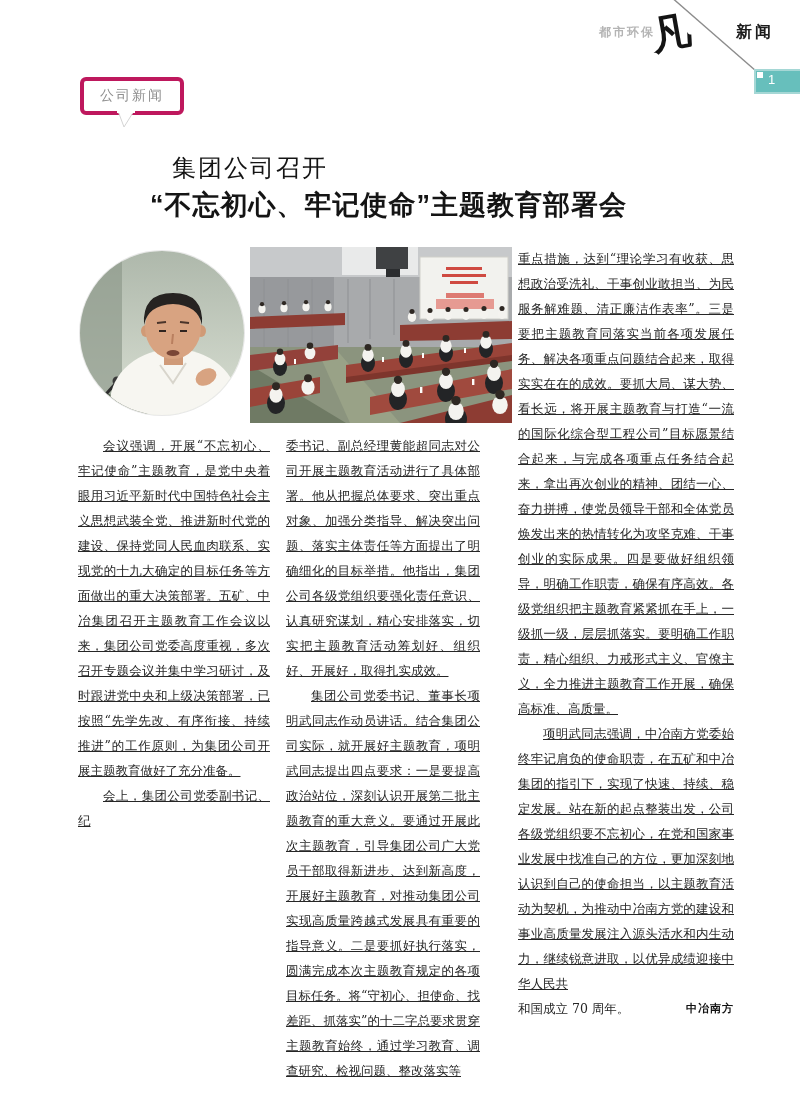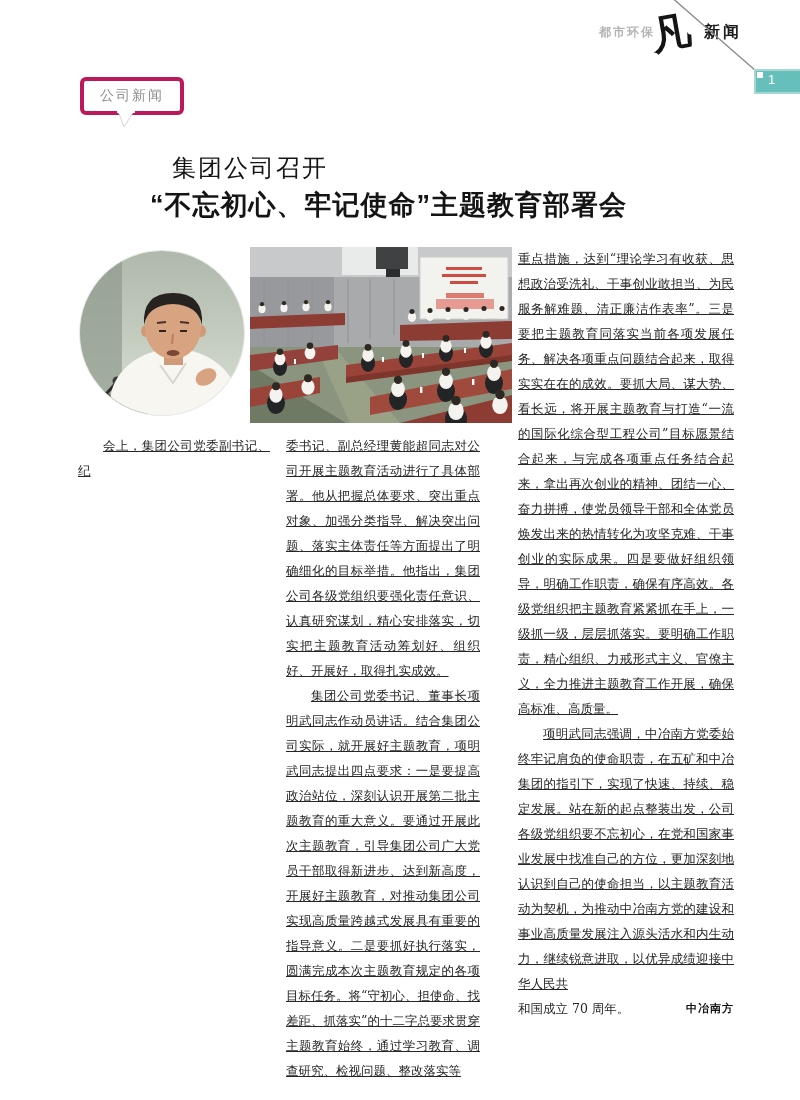--- a/index.html
+++ b/index.html
@@ -15,21 +15,21 @@
     font-family:"Liberation Sans","DejaVu Sans",sans-serif;
     font-size:12px;letter-spacing:2px;color:#b4b4b4;font-weight:bold;
   }
   .fan-logo{
     position:absolute;left:651px;top:6px;
     font-size:40px;font-weight:bold;color:#141414;
     transform:rotate(-10deg);
     font-family:"DejaVu Serif","Liberation Serif",serif;
   }
   .section-label{
-    position:absolute;left:704px;top:22px;
+    position:absolute;left:736px;top:22px;
     font-family:"Liberation Sans","DejaVu Sans",sans-serif;
     font-size:16px;font-weight:bold;letter-spacing:3px;color:#1c1c1c;
   }
   .diag-svg{position:absolute;left:600px;top:0;pointer-events:none;}
   .page-tab{
     position:absolute;left:754px;top:69px;width:46px;height:21px;
     background:#67bfbc;border:2px solid #a5d7d5;border-right:none;
   }
   .page-tab .corner{
     position:absolute;left:1px;top:1px;width:6px;height:6px;background:#ffffff;
@@ -230,20 +230,21 @@
         <rect x="172" y="106" width="2" height="5"></rect>
         <rect x="214" y="101" width="2" height="5"></rect>
         <rect x="170" y="140" width="2.4" height="6"></rect>
         <rect x="222" y="132" width="2.4" height="6"></rect>
         <rect x="44" y="112" width="2" height="5"></rect>
       </g>
     </svg>
   </div>
 
   <div class="col" id="col1">
+    <p class="indent">会议强调，开展“不忘初心、牢记使命”主题教育，是党中央着眼用习近平新时代中国特色社会主义思想武装全党、推进新时代党的建设、保持党同人民血肉联系、实现党的十九大确定的目标任务等方面做出的重大决策部署。五矿、中冶集团召开主题教育工作会议以来，集团公司党委高度重视，多次召开专题会议并集中学习研讨，及时跟进党中央和上级决策部署，已按照“先学先改、有序衔接、持续推进”的工作原则，为集团公司开展主题教育做好了充分准备。</p>
     <p class="indent">会上，集团公司党委副书记、纪</p>
   </div>
 
   <div class="col" id="col2">
     <p>委书记、副总经理黄能超同志对公司开展主题教育活动进行了具体部署。他从把握总体要求、突出重点对象、加强分类指导、解决突出问题、落实主体责任等方面提出了明确细化的目标举措。他指出，集团公司各级党组织要强化责任意识、认真研究谋划，精心安排落实，切实把主题教育活动筹划好、组织好、开展好，取得扎实成效。</p>
     <p class="indent">集团公司党委书记、董事长项明武同志作动员讲话。结合集团公司实际，就开展好主题教育，项明武同志提出四点要求：一是要提高政治站位，深刻认识开展第二批主题教育的重大意义。要通过开展此次主题教育，引导集团公司广大党员干部取得新进步、达到新高度，开展好主题教育，对推动集团公司实现高质量跨越式发展具有重要的指导意义。二是要抓好执行落实，圆满完成本次主题教育规定的各项目标任务。将“守初心、担使命、找差距、抓落实”的十二字总要求贯穿主题教育始终，通过学习教育、调查研究、检视问题、整改落实等</p>
   </div>
 
   <div class="col" id="col3">
     <p>重点措施，达到“理论学习有收获、思想政治受洗礼、干事创业敢担当、为民服务解难题、清正廉洁作表率”。三是要把主题教育同落实当前各项发展任务、解决各项重点问题结合起来，取得实实在在的成效。要抓大局、谋大势、看长远，将开展主题教育与打造“一流的国际化综合型工程公司”目标愿景结合起来，与完成各项重点任务结合起来，拿出再次创业的精神、团结一心、奋力拼搏，使党员领导干部和全体党员焕发出来的热情转化为攻坚克难、干事创业的实际成果。四是要做好组织领导，明确工作职责，确保有序高效。各级党组织把主题教育紧紧抓在手上，一级抓一级，层层抓落实。要明确工作职责，精心组织、力戒形式主义、官僚主义，全力推进主题教育工作开展，确保高标准、高质量。</p>

